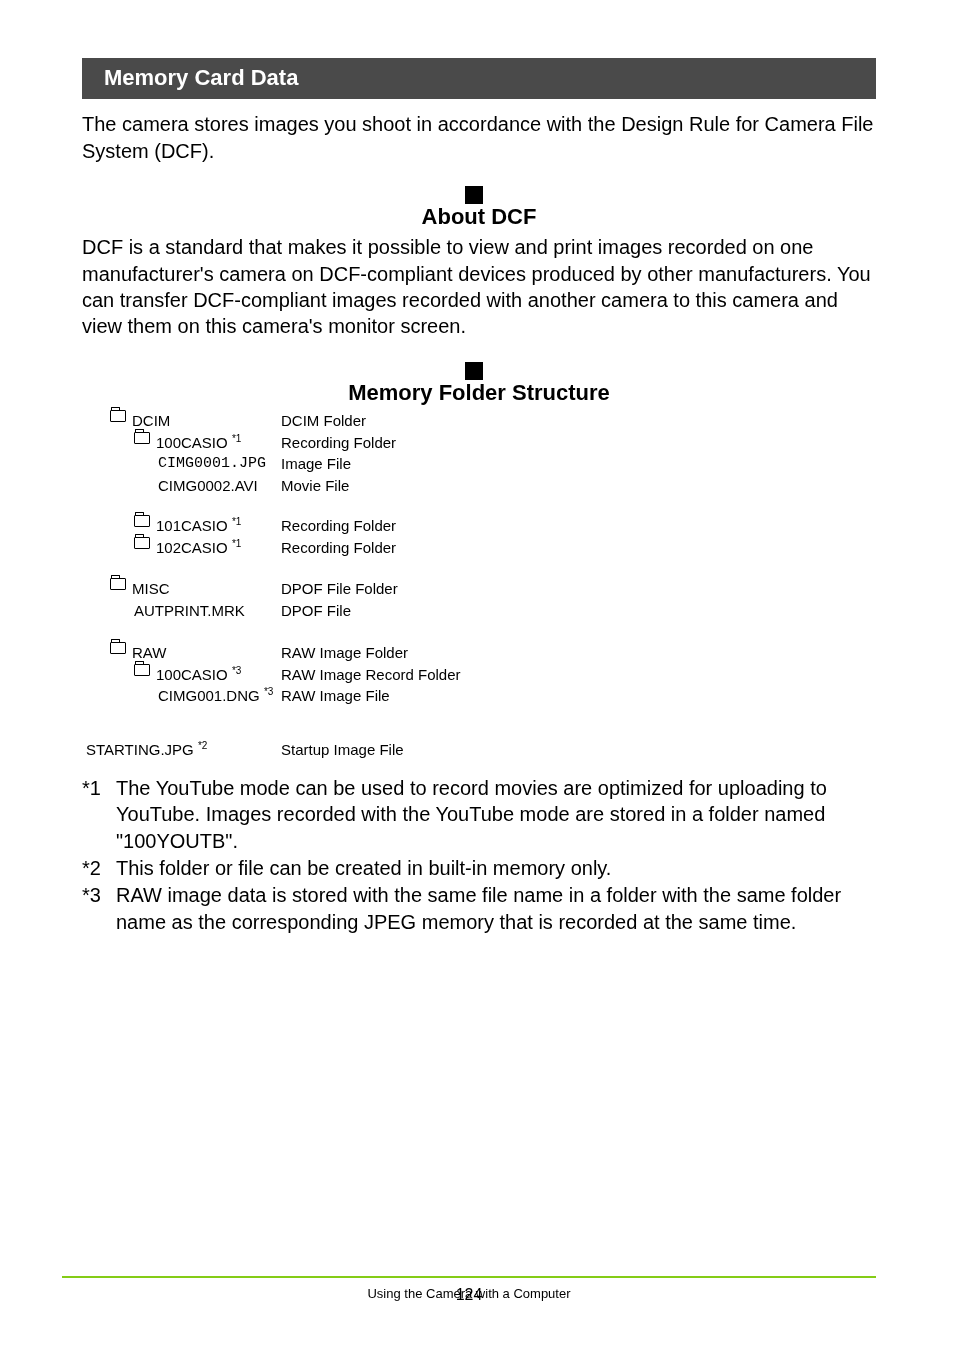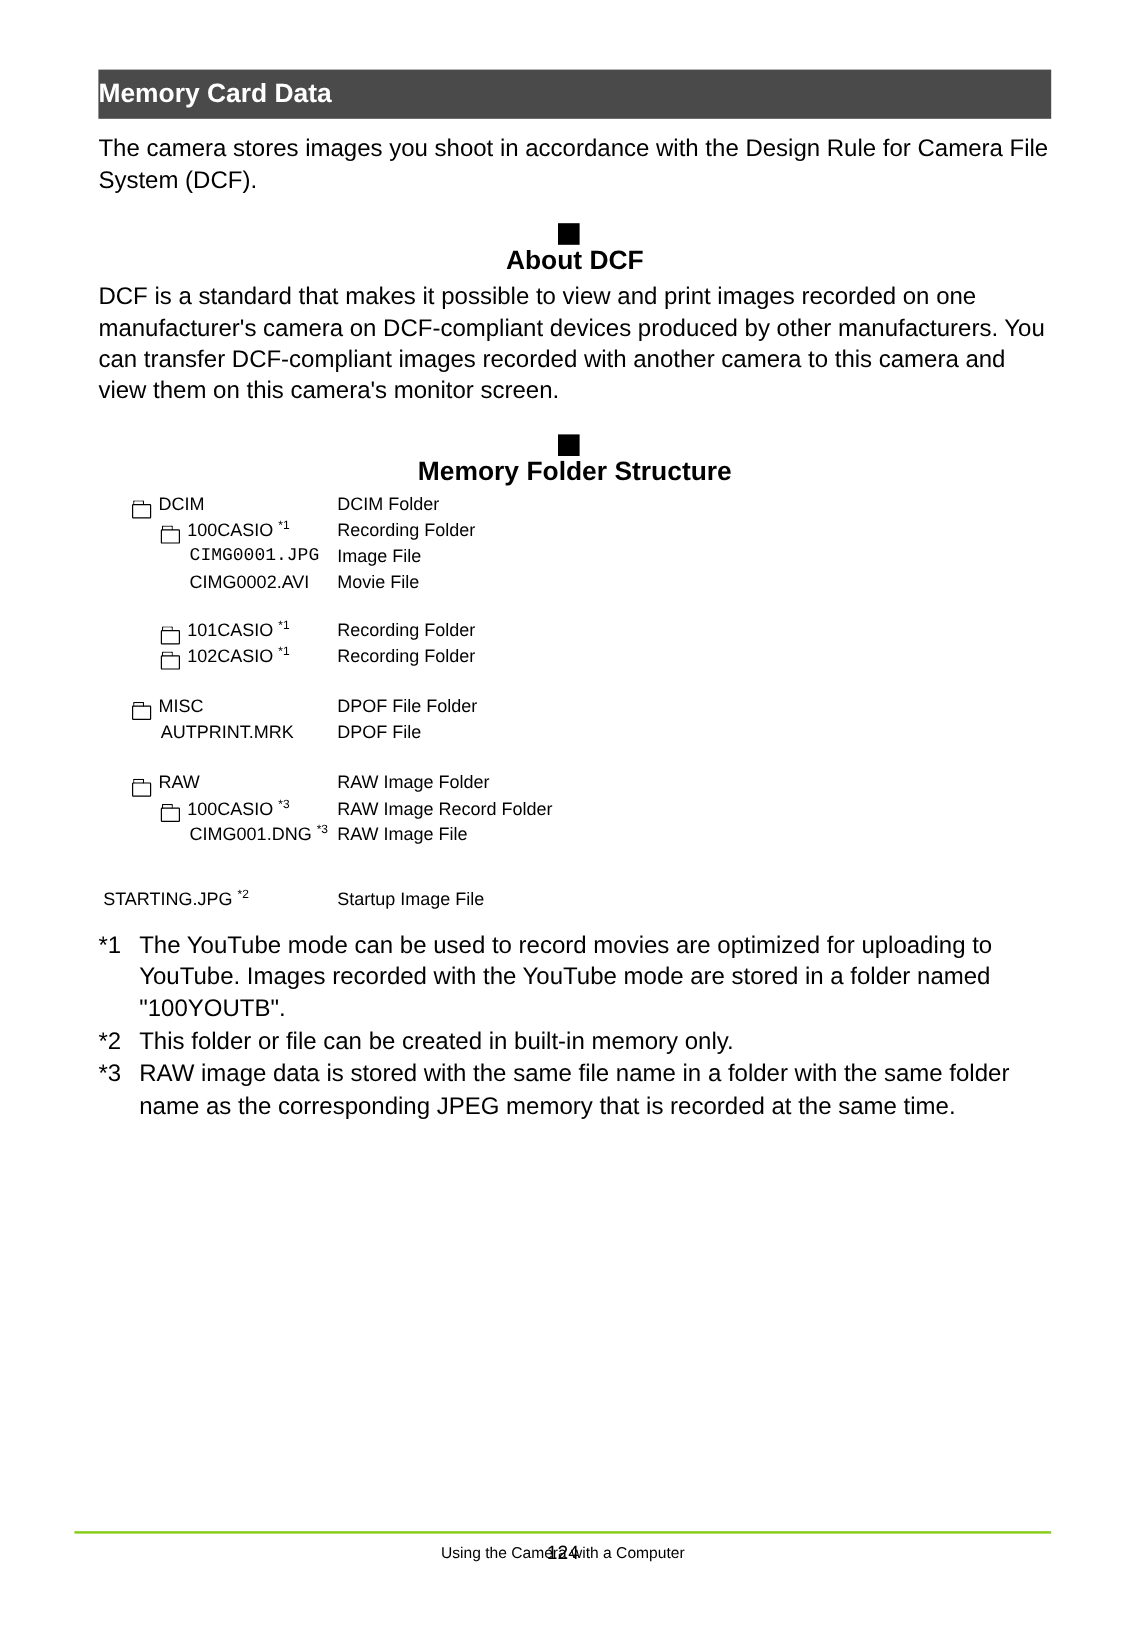--- a/index.html
+++ b/index.html
@@ -10,21 +10,21 @@
     font-family: Arial, Helvetica, sans-serif;
     color: #000;
     position: relative;
   }
   .page {
     padding: 58px 78px 0 82px;
   }
   .header-bar {
     background: #4a4a4a;
     color: #ffffff;
-    padding: 7px 14px 8px 0;
+    padding: 7px 14px 8px 22px;
     font-size: 22px;
     font-weight: bold;
     margin-bottom: 10px;
   }
   .intro {
     font-size: 20px;
     line-height: 1.33;
     margin-bottom: 22px;
     margin-top: 12px;
   }
@@ -51,21 +51,21 @@
   .tree-section {
     margin-top: 4px;
     margin-bottom: 14px;
   }
   .tree-row {
     display: flex;
     align-items: center;
     font-size: 15px;
     line-height: 1.45;
   }
-  .tree-name { width: 195px; display:flex; align-items:flex-end; }
+  .tree-name { width: 195px; display:flex; align-items:flex-start; }
   .tree-desc { font-size: 15px; }
   .indent0 { padding-left: 0; }
   .indent1 { padding-left: 24px; }
   .indent2 { padding-left: 48px; }
   .folder-icon {
     width: 16px; height: 12px;
     border: 1px solid #000;
     border-radius: 1px;
     margin-right: 6px;
     position: relative;

